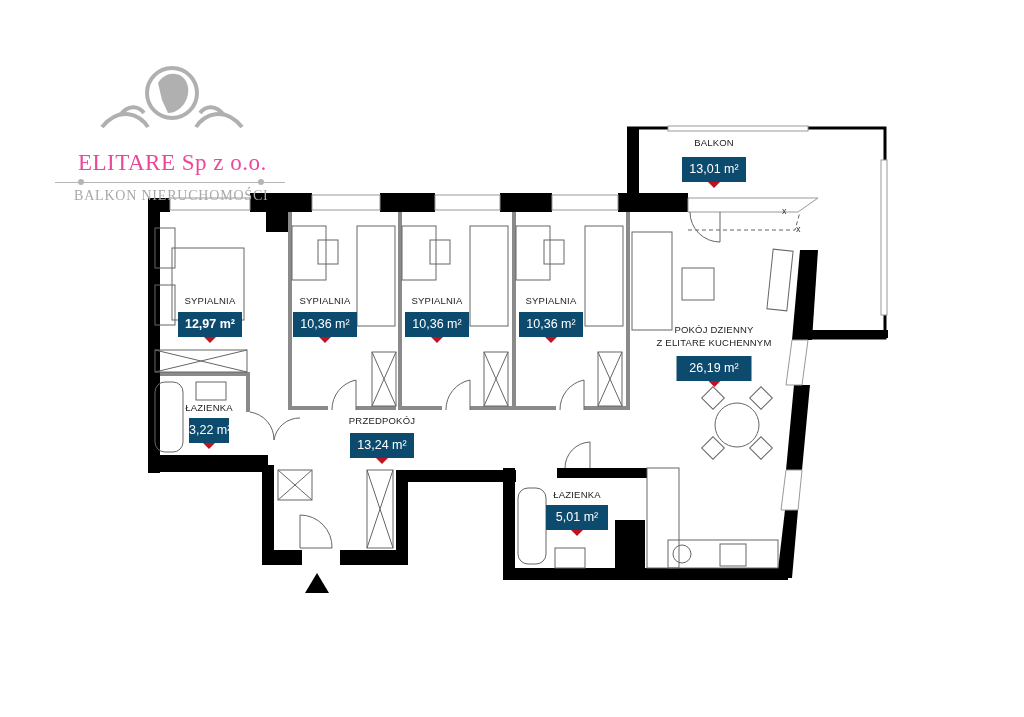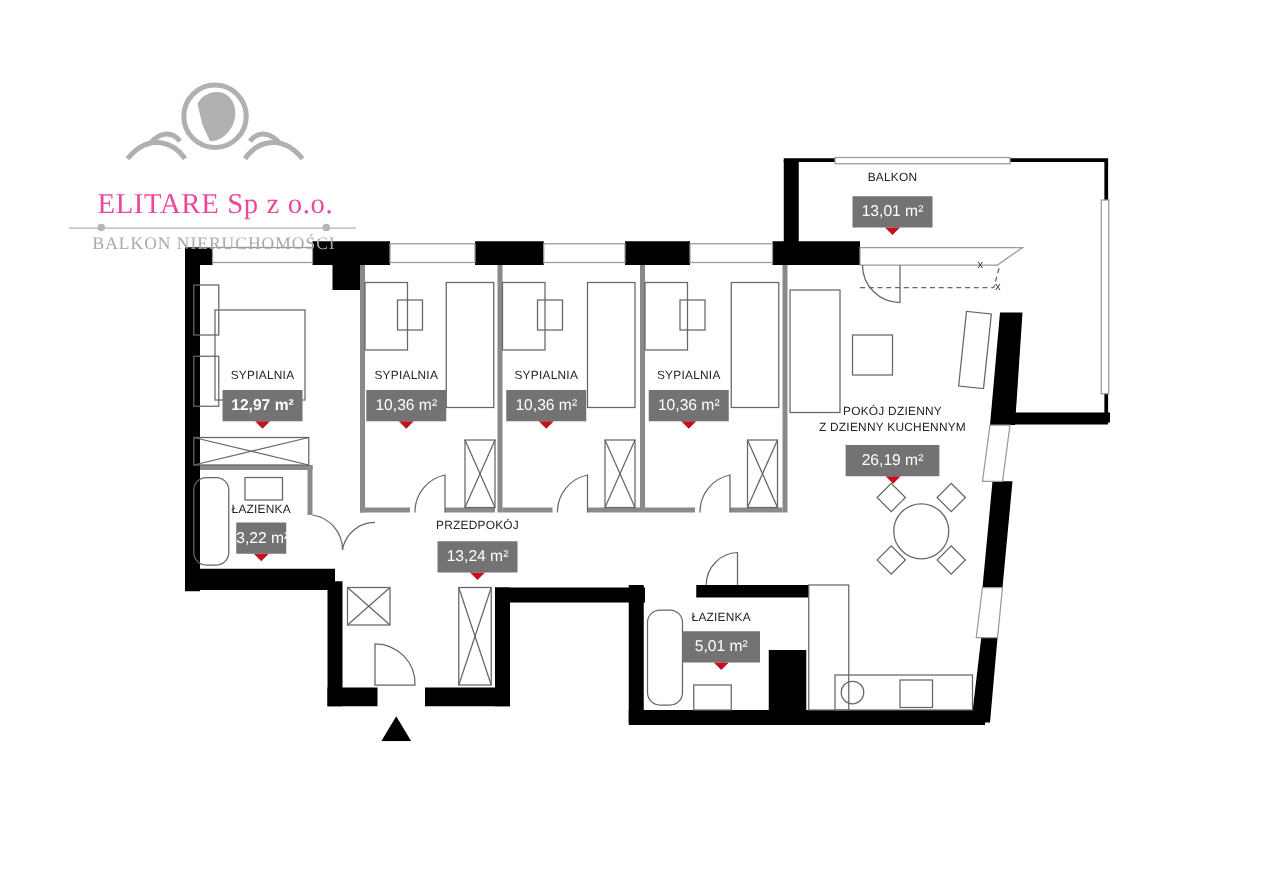--- a/index.html
+++ b/index.html
@@ -4,21 +4,21 @@
 <style>
   html, body { margin:0; padding:0; background:#ffffff; }
   body { width:1024px; height:717px; position:relative; overflow:hidden; font-family:"Liberation Sans", sans-serif; }
   #plan { position:absolute; left:0; top:0; width:1024px; height:717px; }
   .logo { position:absolute; left:50px; top:55px; width:240px; height:150px; }
   .logo-title { position:absolute; left:78px; top:150px; font-family:"Liberation Serif", serif; font-size:23px; color:#ec4899; letter-spacing:0.5px; white-space:nowrap; }
   .logo-sub { position:absolute; left:74px; top:188px; font-family:"Liberation Serif", serif; font-size:14px; color:#a8a8a8; letter-spacing:0.8px; white-space:nowrap; }
   .logo-line { position:absolute; left:58px; top:180px; width:230px; height:1px; background:#b5b5b5; }
   .logo-dot { position:absolute; top:177px; width:6px; height:6px; border-radius:50%; background:#b5b5b5; }
   .room-name { position:absolute; font-size:9.5px; color:#222; letter-spacing:0.2px; white-space:nowrap; text-align:right; transform:translateX(-50%); line-height:13px; }
-  .area { position:absolute; background:#737373; color:#fff; font-size:12.5px; height:25px; line-height:25px; text-align:center; transform:translateX(-50%); white-space:nowrap; }
+  .area { position:absolute; background:#0c4a6e; color:#fff; font-size:12.5px; height:25px; line-height:25px; text-align:center; transform:translateX(-50%); white-space:nowrap; }
   .area::after { content:""; position:absolute; left:50%; bottom:-6px; margin-left:-6px; border-left:6px solid transparent; border-right:6px solid transparent; border-top:6px solid #c1121f; }
 </style>
 </head>
 <body>
 
 <svg id="plan" viewBox="0 0 1024 717" xmlns="http://www.w3.org/2000/svg">
   <g fill="none" stroke="#555" stroke-width="1">
 
     <path d="M627 128 L885 128 L885 338 L808 338" stroke="#000" stroke-width="3"></path>
     <rect x="668" y="126" width="140" height="5" fill="#fff" stroke="#999"></rect>
@@ -191,21 +191,21 @@
   <div class="area" style="left:437px;top:312px;width:64px;"><span>10,36</span> <span>m²</span></div>
 </div>
 
 <div>
   <div class="room-name" style="left:551px;top:294px;">SYPIALNIA</div>
   <div class="area" style="left:551px;top:312px;width:64px;"><span>10,36</span> <span>m²</span></div>
 </div>
 
 <div>
   <div class="room-name" style="left:714px;top:323px;">POKÓJ DZIENNY</div>
-  <div class="room-name" style="left:714px;top:336px;">Z DZIENNY KUCHENNYM</div>
+  <div class="room-name" style="left:714px;top:336px;">Z ELITARE KUCHENNYM</div>
   <div class="area" style="left:714px;top:356px;width:75px;"><span>26,19</span> <span>m²</span></div>
 </div>
 
 <div>
   <div class="room-name" style="left:209px;top:401px;">ŁAZIENKA</div>
   <div class="area" style="left:209px;top:418px;width:40px;"><span>3,22</span> <span>m²</span></div>
 </div>
 
 <div>
   <div class="room-name" style="left:382px;top:414px;">PRZEDPOKÓJ</div>

